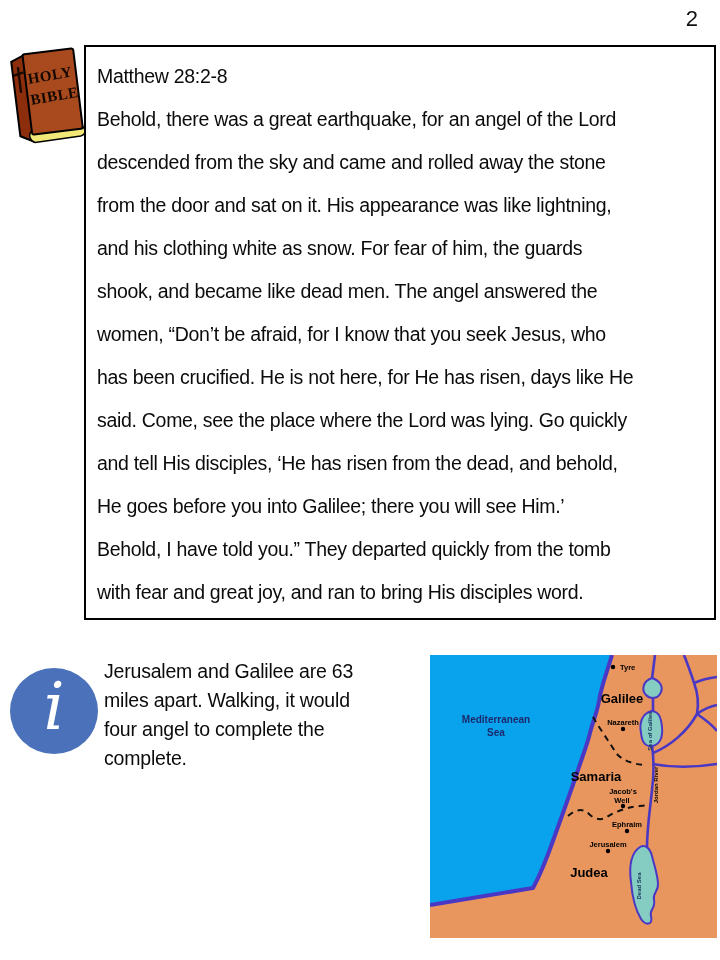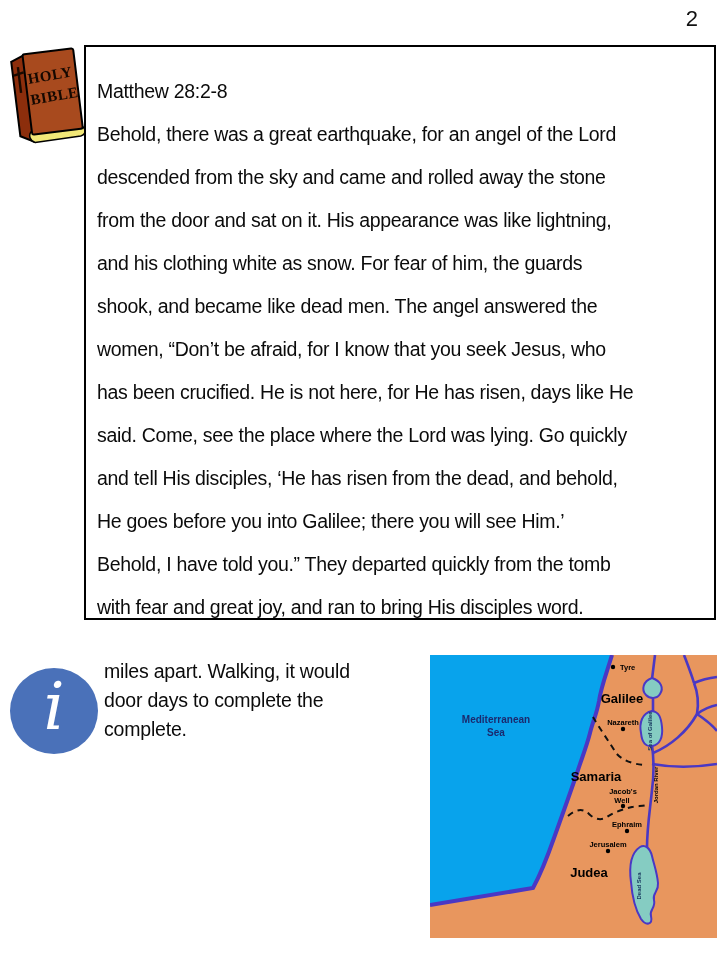--- a/index.html
+++ b/index.html
@@ -7,21 +7,21 @@
     position:relative; width:720px; height:960px; background:#ffffff;
     font-family:"Liberation Sans", sans-serif; overflow:hidden;
   }
   .page-number {
     position:absolute; top:6px; right:22px; font-size:22px; color:#111;
   }
   
   .scripture-box {
     position:absolute; left:84px; top:45px; width:632px; height:575px;
     background:#fff; border:2px solid #000; box-sizing:border-box;
-    padding:23px 12px 0 11px; overflow:hidden;
+    padding:8px 12px 0 11px; overflow:hidden;
   }
   .scripture-box .line {
     font-size:19.5px; line-height:43px; color:#0b0b0b;
     letter-spacing:-0.3px; white-space:nowrap;
   }
   
   .bible-svg { position:absolute; left:4px; top:44px; }
   
   .info-icon {
     position:absolute; left:10px; top:668px; width:88px; height:86px;
@@ -76,22 +76,23 @@
     <div class="line">He goes before you into Galilee; there you will see Him.’</div>
     <div class="line">Behold, I have told you.” They departed quickly from the tomb</div>
     <div class="line">with fear and great joy, and ran to bring His disciples word.</div>
   </div>
 
   <div class="info-icon" style="background:#4A71B9;">
     <span class="glyph">i</span>
   </div>
 
   <div class="info-text">
+    <div class="iline">Jerusalem and Galilee are 63</div>
     <div class="iline">miles apart. Walking, it would</div>
-    <div class="iline">door days to complete the</div>
+    <div class="iline">four angel to complete the</div>
     <div class="iline">complete.</div>
   </div>
 
   <svg class="map-svg" width="287" height="283" viewBox="0 0 287 283">
     <rect x="0" y="0" width="287" height="283" fill="#E8965E"></rect>
     <path d="M0,0 L182,0 C176,20 171,32 169,46 C167,58 163,66 160,78 C157,90 153,100 148,115
              C142,133 133,158 124,183 C117,203 109,222 103,233 L0,250 Z" fill="#08A3EC"></path>
     <path d="M182,0 C176,20 171,32 169,46 C167,58 163,66 160,78 C157,90 153,100 148,115
              C142,133 133,158 124,183 C117,203 109,222 103,233 L0,250" fill="none" stroke="#4A38C4" stroke-width="4"></path>
 

